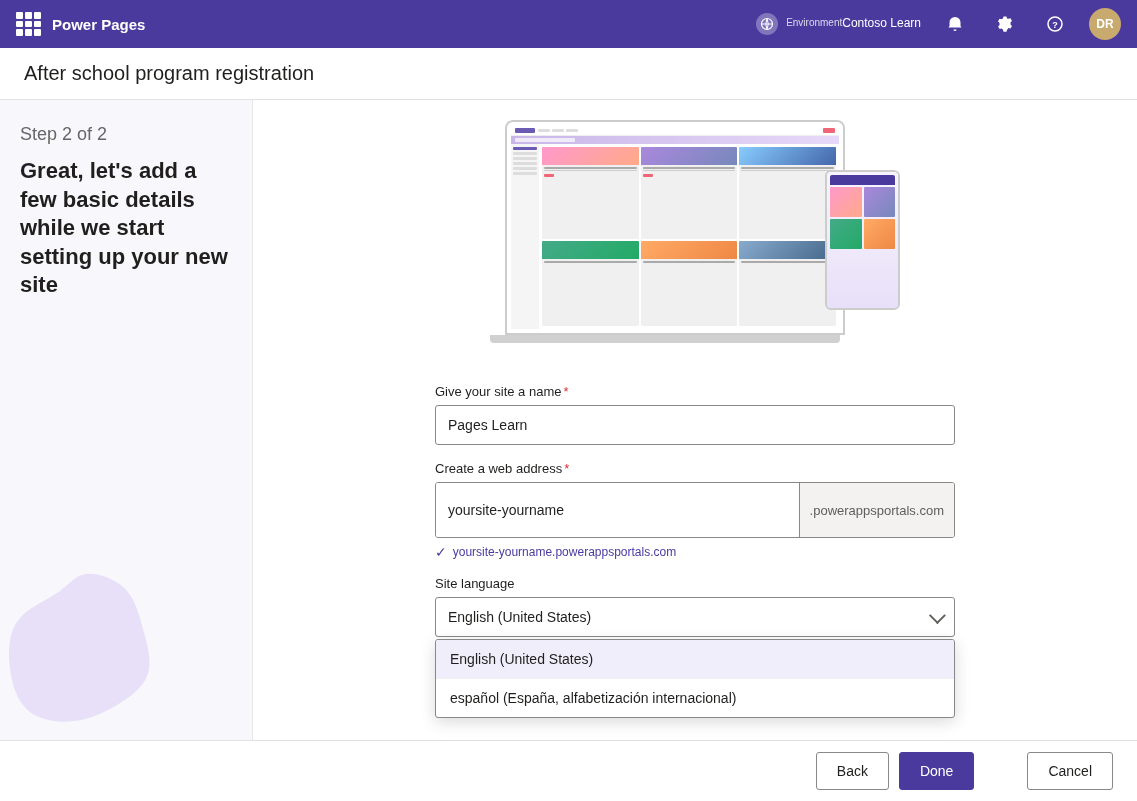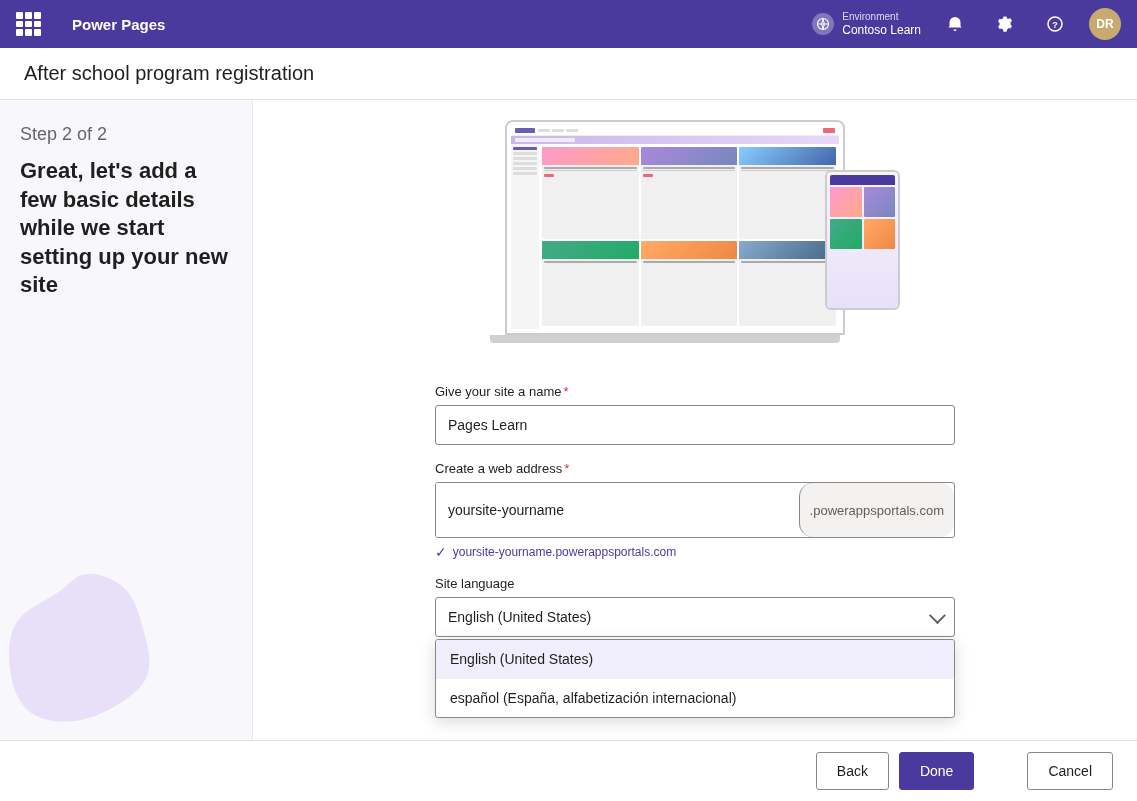--- a/index.html
+++ b/index.html
@@ -22,41 +22,40 @@
     .header-waffle span {
       background: #fff;
       border-radius: 1px;
       display: block;
     }
     .header-app-name {
       color: #fff;
       font-size: 15px;
       font-weight: 600;
       flex: 1;
-      margin-left: 20px;
     }
     .header-right {
       display: flex;
       align-items: center;
       gap: 18px;
     }
     .header-env {
       display: flex;
       align-items: center;
       gap: 8px;
       color: #fff;
       font-size: 12px;
     }
     .header-env-icon {
       width: 22px; height: 22px;
       background: rgba(255,255,255,0.3);
       border-radius: 50%;
       display: flex; align-items: center; justify-content: center;
     }
-    .header-env-text { display: flex; flex-direction: column; line-height: 1.3; }
+    .header-env-text { display: flex; flex-direction: row; line-height: 1.3; }
     .header-env-label { font-size: 10px; color: rgba(255,255,255,0.8); }
     .header-env-name { font-size: 12px; color: #fff; font-weight: 500; }
     .header-icon-btn {
       background: none;
       border: none;
       color: #fff;
       font-size: 16px;
       cursor: pointer;
       width: 32px; height: 32px;
       display: flex; align-items: center; justify-content: center;
@@ -306,21 +305,20 @@
       outline: none;
     }
     .web-address-suffix {
       background: #f3f2f1;
       border-left: 1px solid #8a8886;
       display: flex;
       align-items: center;
       padding: 0 10px;
       font-size: 13px;
       color: #605e5c;
-      border-radius: 14px;
     }
 
     .web-address-verify {
       display: flex;
       align-items: center;
       gap: 6px;
       margin-top: 6px;
       font-size: 12px;
       color: #4b3a9e;
     }

